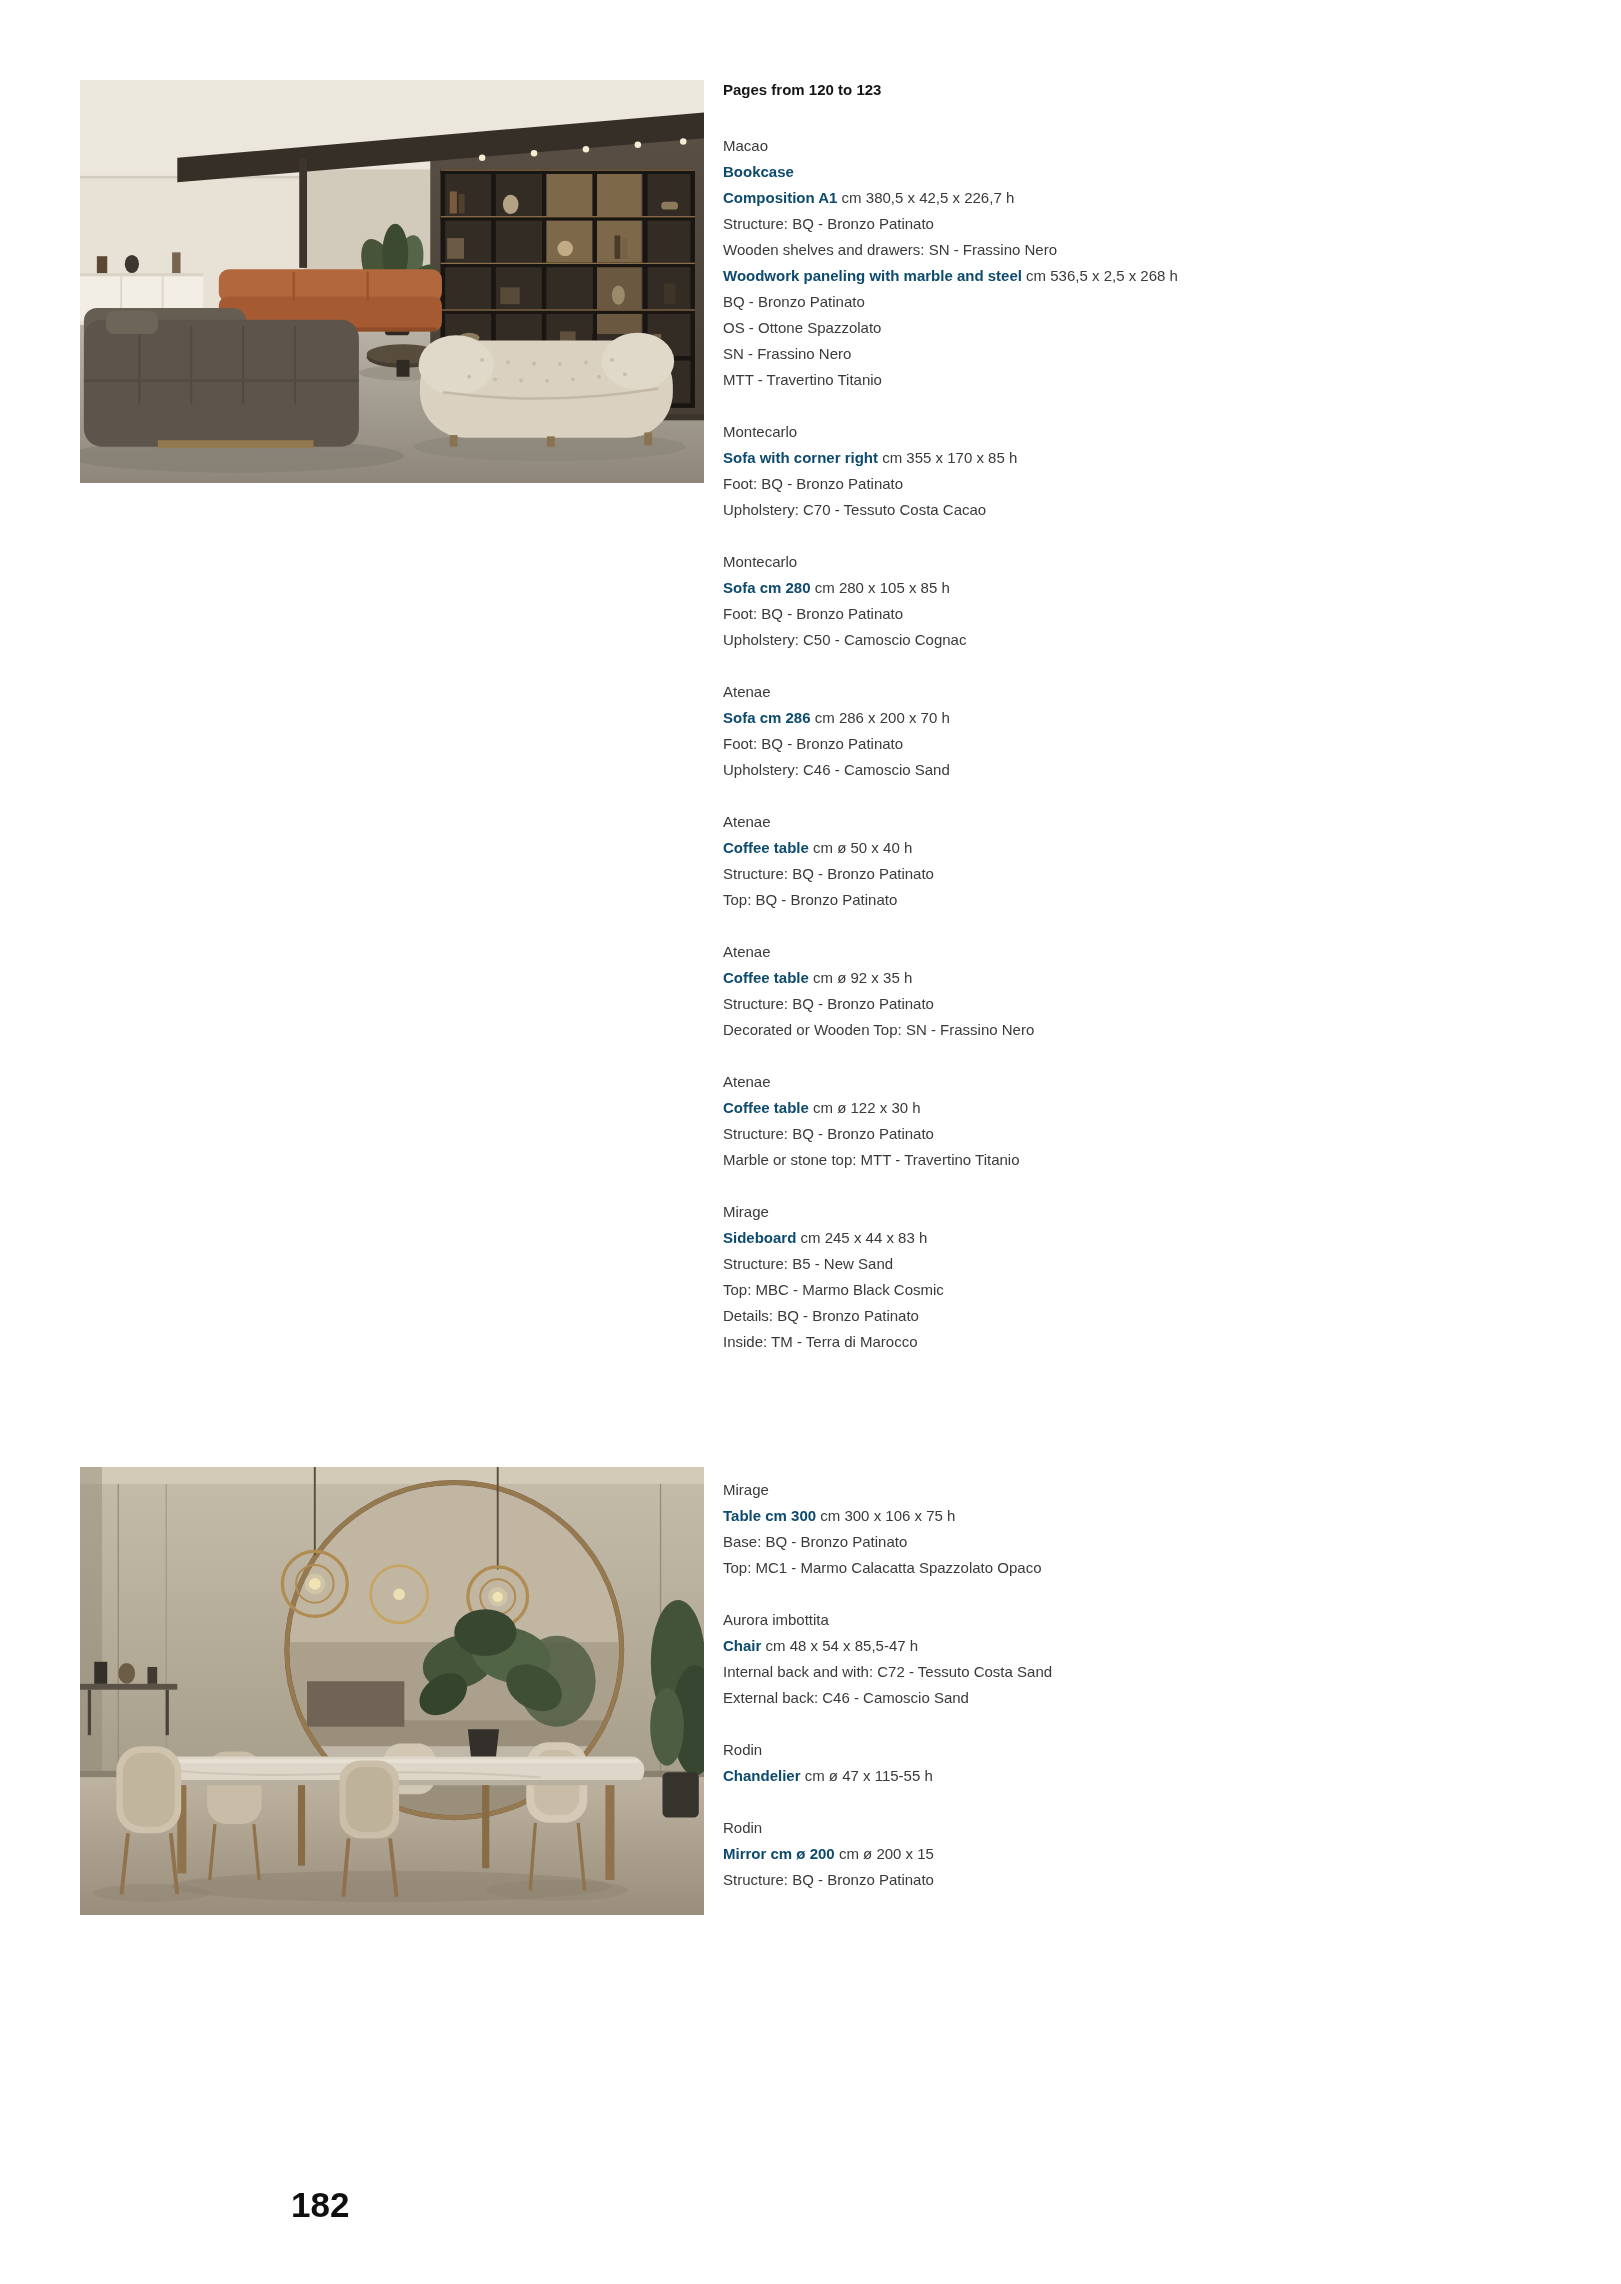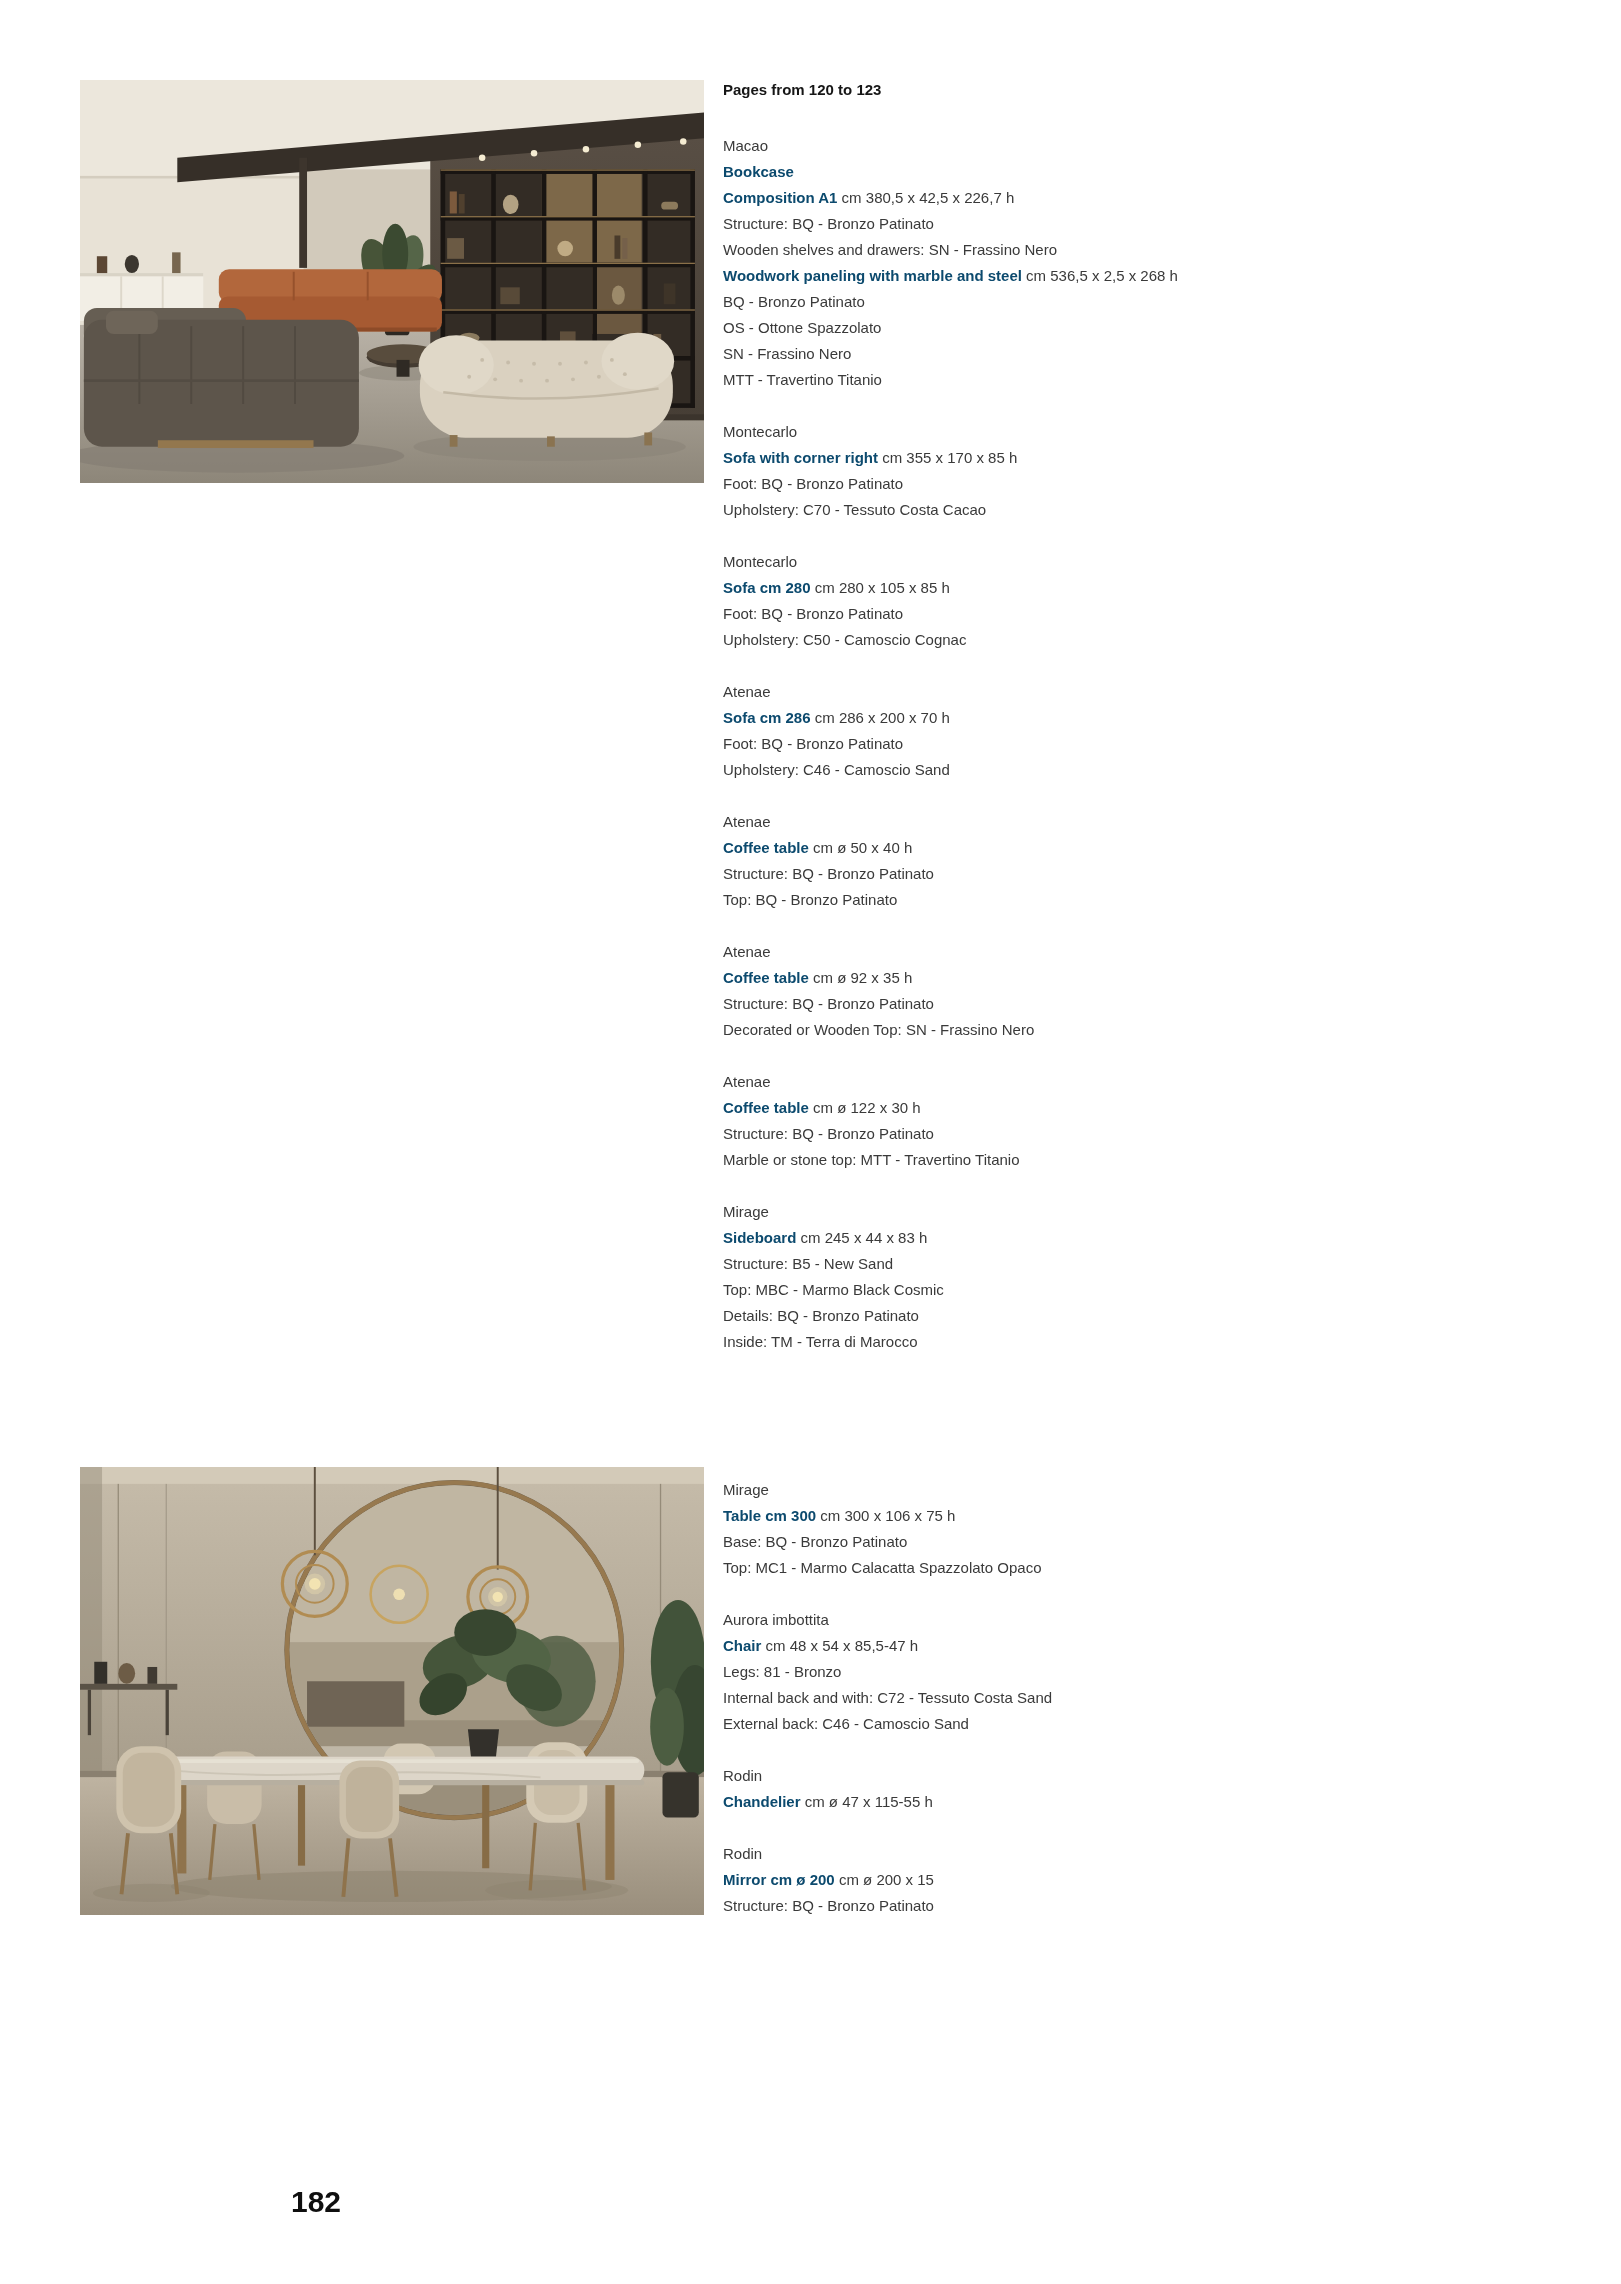--- a/index.html
+++ b/index.html
@@ -15,21 +15,21 @@
   .photo svg{display:block;width:100%;height:100%;}
   .text-col{position:absolute;left:723px;width:837px;font-size:15px;line-height:26px;}
   #text1{top:77px;}
   #text2{top:1461px;}
   .header{font-weight:bold;color:#161616;margin:0 0 30px 0;}
   .block{margin:16px 0 26px 0;}
   .line{margin:0;}
   .b{font-weight:bold;color:#0c4a6e;}
   .page-number{
     position:absolute;left:291px;top:2185px;
-    font-size:30px;font-weight:bold;color:#0f0f0f;
+    font-size:35px;font-weight:bold;color:#0f0f0f;
   }
 </style>
 </head>
 <body>
 
 <main>
 
   <figure id="photo1" class="photo">
     <svg viewBox="0 0 962 622" preserveAspectRatio="none">
       <defs>
@@ -378,21 +378,20 @@
             <p class="line"><span class="b">Table cm 300</span><span> cm 300 x 106 x 75 h</span></p>
             <p class="line"><span>Base: BQ - Bronzo Patinato</span></p>
             <p class="line"><span>Top: MC1 - Marmo Calacatta Spazzolato Opaco</span></p>
           </div>
   </div>
 
   <div class="block">
     <p class="line block-name">Aurora imbottita</p>
     <div class="block-lines">
             <p class="line"><span class="b">Chair</span><span> cm 48 x 54 x 85,5-47 h</span></p>
-            <p class="line"><span>Legs: 81 - Bronzo</span></p>
             <p class="line"><span>Internal back and with: C72 - Tessuto Costa Sand</span></p>
             <p class="line"><span>External back: C46 - Camoscio Sand</span></p>
           </div>
   </div>
 
   <div class="block">
     <p class="line block-name">Rodin</p>
     <div class="block-lines">
             <p class="line"><span class="b">Chandelier</span><span> cm ø 47 x 115-55 h</span></p>
           </div>

